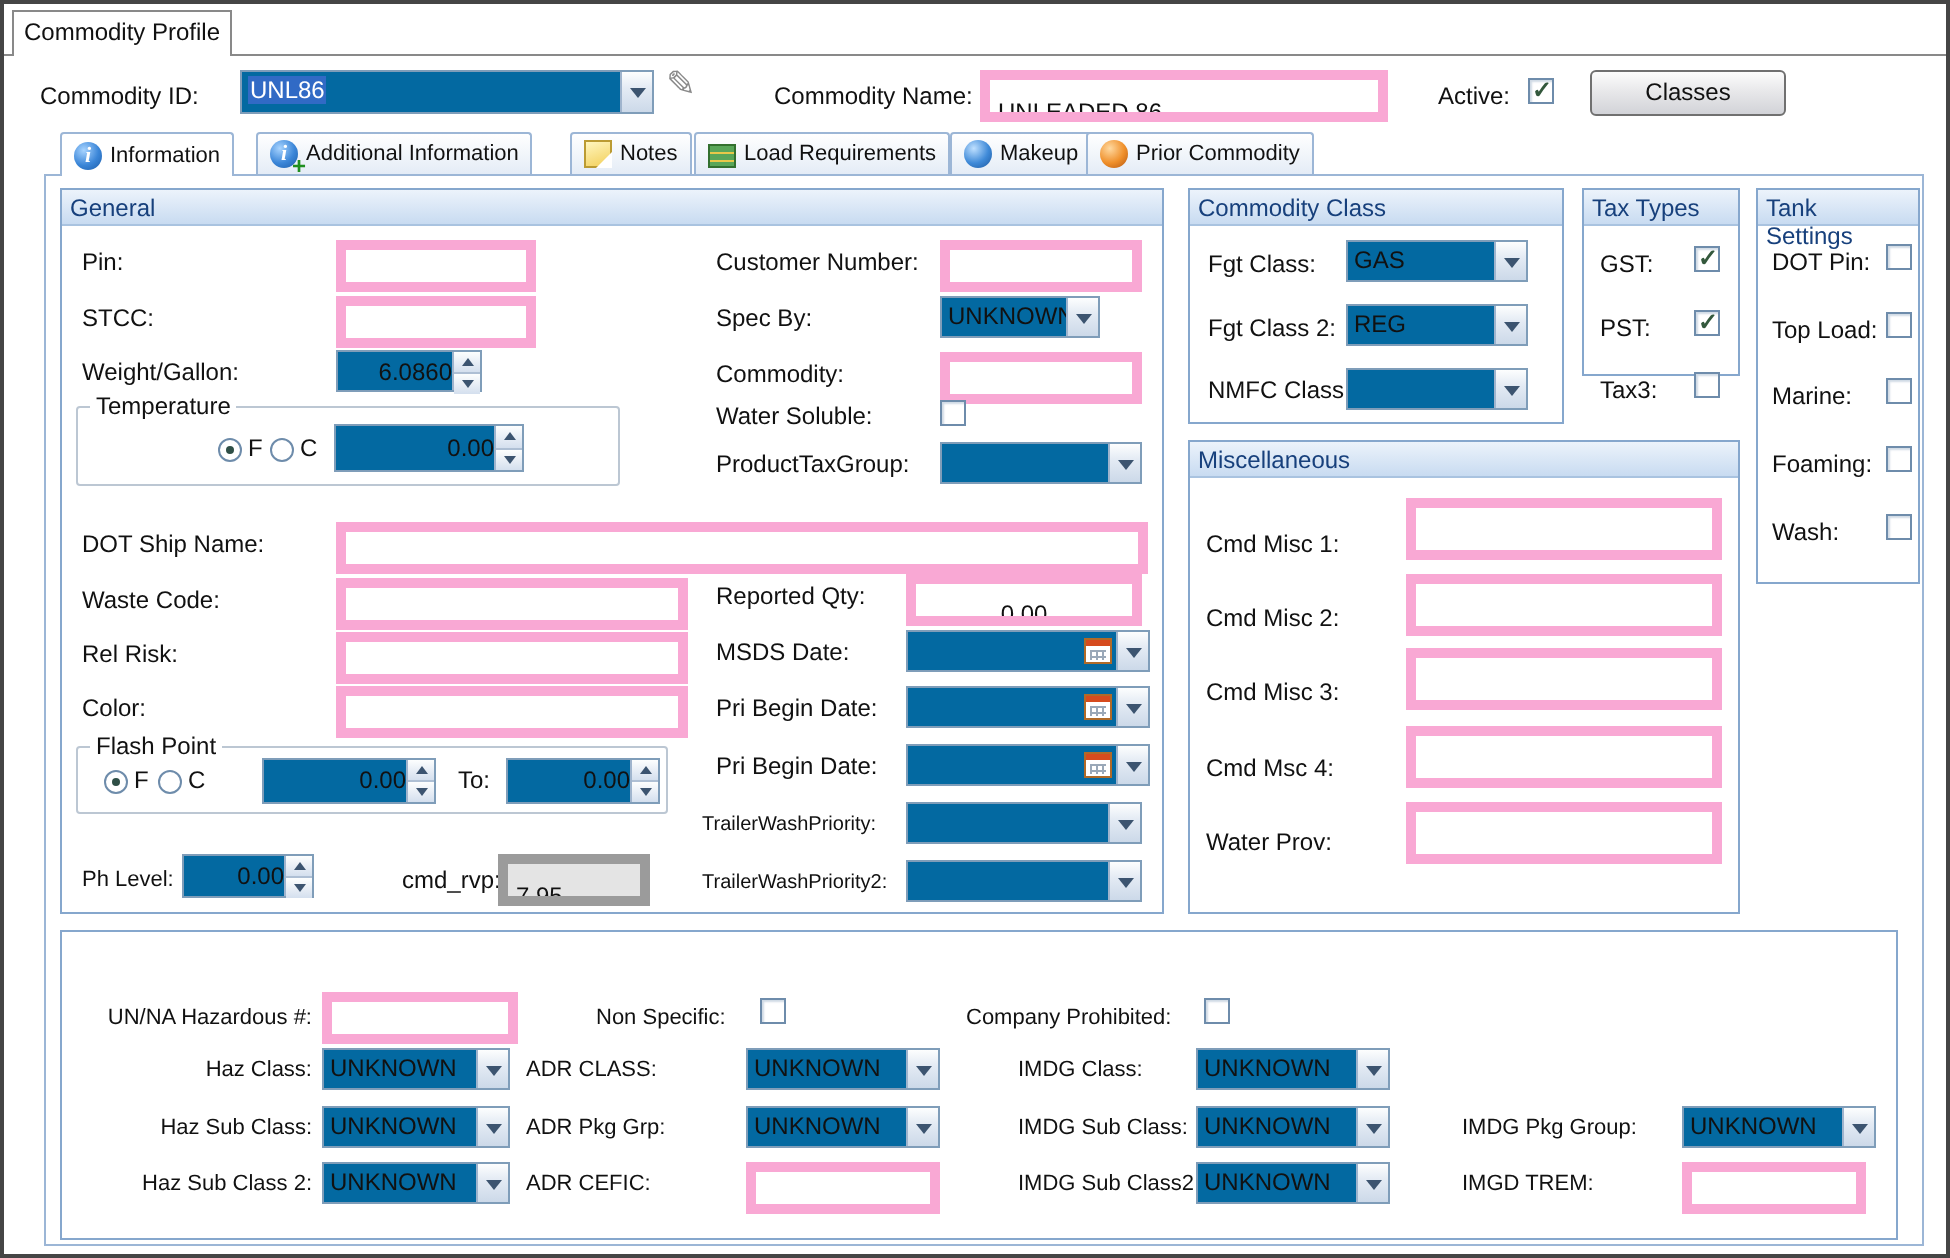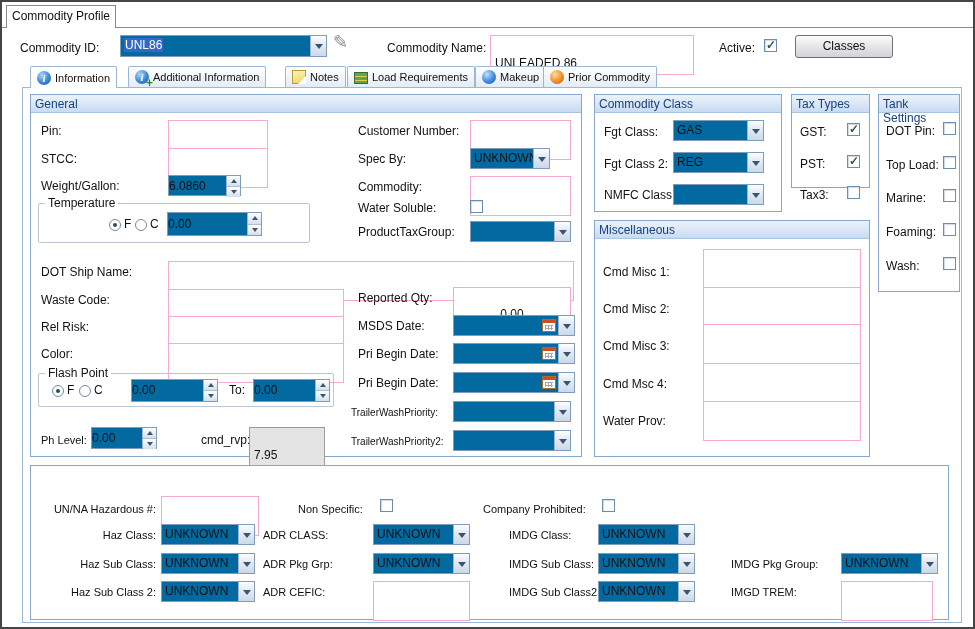--- a/index.html
+++ b/index.html
@@ -2,29 +2,29 @@
 <html><head>
 <meta charset="utf-8">
 <style>
 *{margin:0;padding:0;box-sizing:border-box}
 body{font-family:"Liberation Sans",sans-serif;font-size:12px;color:#111;background:#9a9a9a}
 #root{position:relative;width:975px;height:629px;background:#fff;border:2px solid #454545;overflow:hidden}
 .lbl{position:absolute;white-space:nowrap;line-height:14px}
 .s11{font-size:11px}
 .s10{font-size:10px}
 .ra{width:125px;text-align:right}
-.tb{position:absolute;height:20px;background:#fff;border:1px solid #f9a8d4;padding:19px 4px;line-height:14px;overflow:hidden;white-space:nowrap}
+.tb{position:absolute;height:20px;background:#fff;border:5px solid #f9a8d4;padding:8px 4px;line-height:14px;overflow:hidden;white-space:nowrap}
 .tb.tall{height:31px;line-height:25px}
 .tb.ro{background:#e4e4e4;border-color:#9b9b9b}
 .tb.ctr{text-align:center}
 .combo,.spin,.datebox{position:absolute;height:21px;background:#0369a1;border:1px solid #7f9db9;display:flex}
 .combo .val{flex:1;padding:2px 3px;line-height:15px;overflow:hidden;white-space:nowrap}
 .dd{flex:0 0 16px;border-left:1px solid #9fb4cd;background:linear-gradient(#fdfefe,#e4ebf4 40%,#ccd9e9);display:flex;align-items:center;justify-content:center}
 .dd::after{content:"";width:0;height:0;border:4px solid transparent;border-top:5px solid #3c5470;margin-top:5px}
-.spin .val{flex:1;text-align:left;padding-top:3px;line-height:14px;overflow:hidden}
+.spin .val{flex:1;text-align:right;padding-top:3px;line-height:14px;overflow:hidden}
 .spb{flex:0 0 14px;display:flex;flex-direction:column;border-left:1px solid #9fb4cd}
 .spb b{flex:1;background:linear-gradient(#fdfefe,#d4dfee);display:flex;align-items:center;justify-content:center;font-weight:normal}
 .spb b:first-child{border-bottom:1px solid #aebfd4}
 .spb b.up::after{content:"";border:3px solid transparent;border-bottom:4px solid #3c5470;margin-bottom:3px}
 .spb b.dn::after{content:"";border:3px solid transparent;border-top:4px solid #3c5470;margin-top:3px}
 .datebox{align-items:center}
 .datebox .dval{flex:1;padding:2px 3px}
 .datebox>.dd{align-self:stretch}
 .cal{width:14px;height:13px;margin:0 2px 0 0;background:#fff;border:1px solid #b06a28;position:relative;flex:0 0 14px}
 .cal::before{content:"";position:absolute;left:0;right:0;top:0;height:3px;background:#d64b1e}

